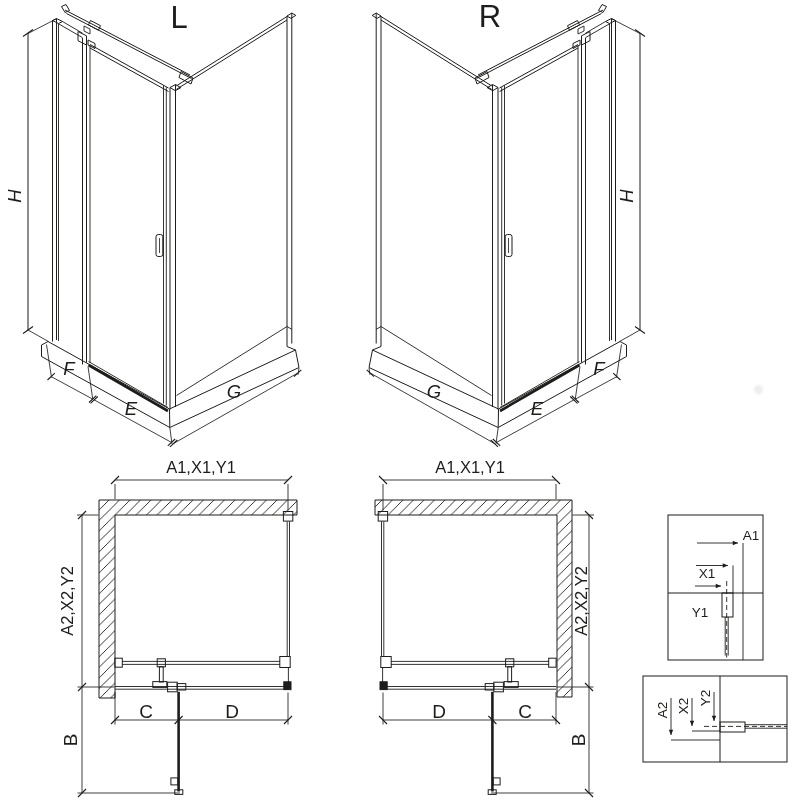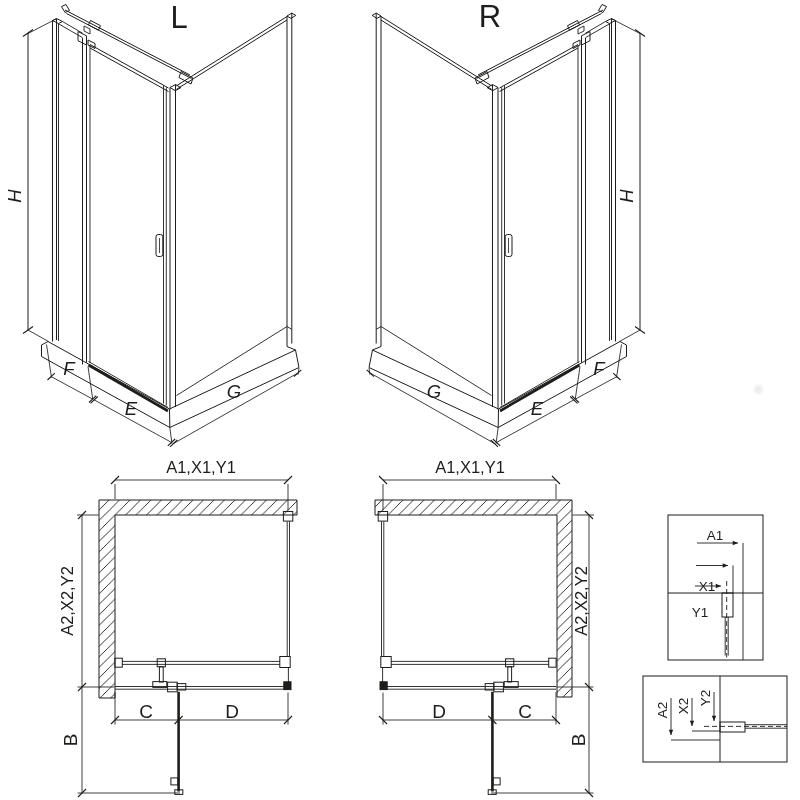--- a/index.html
+++ b/index.html
@@ -188,21 +188,21 @@
   <div class="lbl dim2" style="left:146px;top:711px;">C</div>
   <div class="lbl dim2" style="left:232px;top:711px;">D</div>
   <div class="lbl dim2 rot" style="left:70px;top:740px;">B</div>
 
   <div class="lbl dim" style="left:470px;top:467px;">A1,X1,Y1</div>
   <div class="lbl dim rot" style="left:581px;top:601px;">A2,X2,Y2</div>
   <div class="lbl dim2" style="left:439px;top:711px;">D</div>
   <div class="lbl dim2" style="left:525px;top:711px;">C</div>
   <div class="lbl dim2 rot" style="left:578px;top:740px;">B</div>
 
-  <div class="lbl det" style="left:715px;top:536px;">A1</div>
-  <div class="lbl det" style="left:707px;top:587px;">X1</div>
+  <div class="lbl det" style="left:751px;top:536px;">A1</div>
+  <div class="lbl det" style="left:707px;top:574px;">X1</div>
   <div class="lbl det" style="left:700px;top:580px;margin-top:33px;">Y1</div>
 
   <div class="lbl det rot" style="left:663px;top:710px;">A2</div>
   <div class="lbl det rot" style="left:684px;top:706px;">X2</div>
   <div class="lbl det rot" style="left:706px;top:698px;">Y2</div>
 
 </div>
 
 </body></html>

